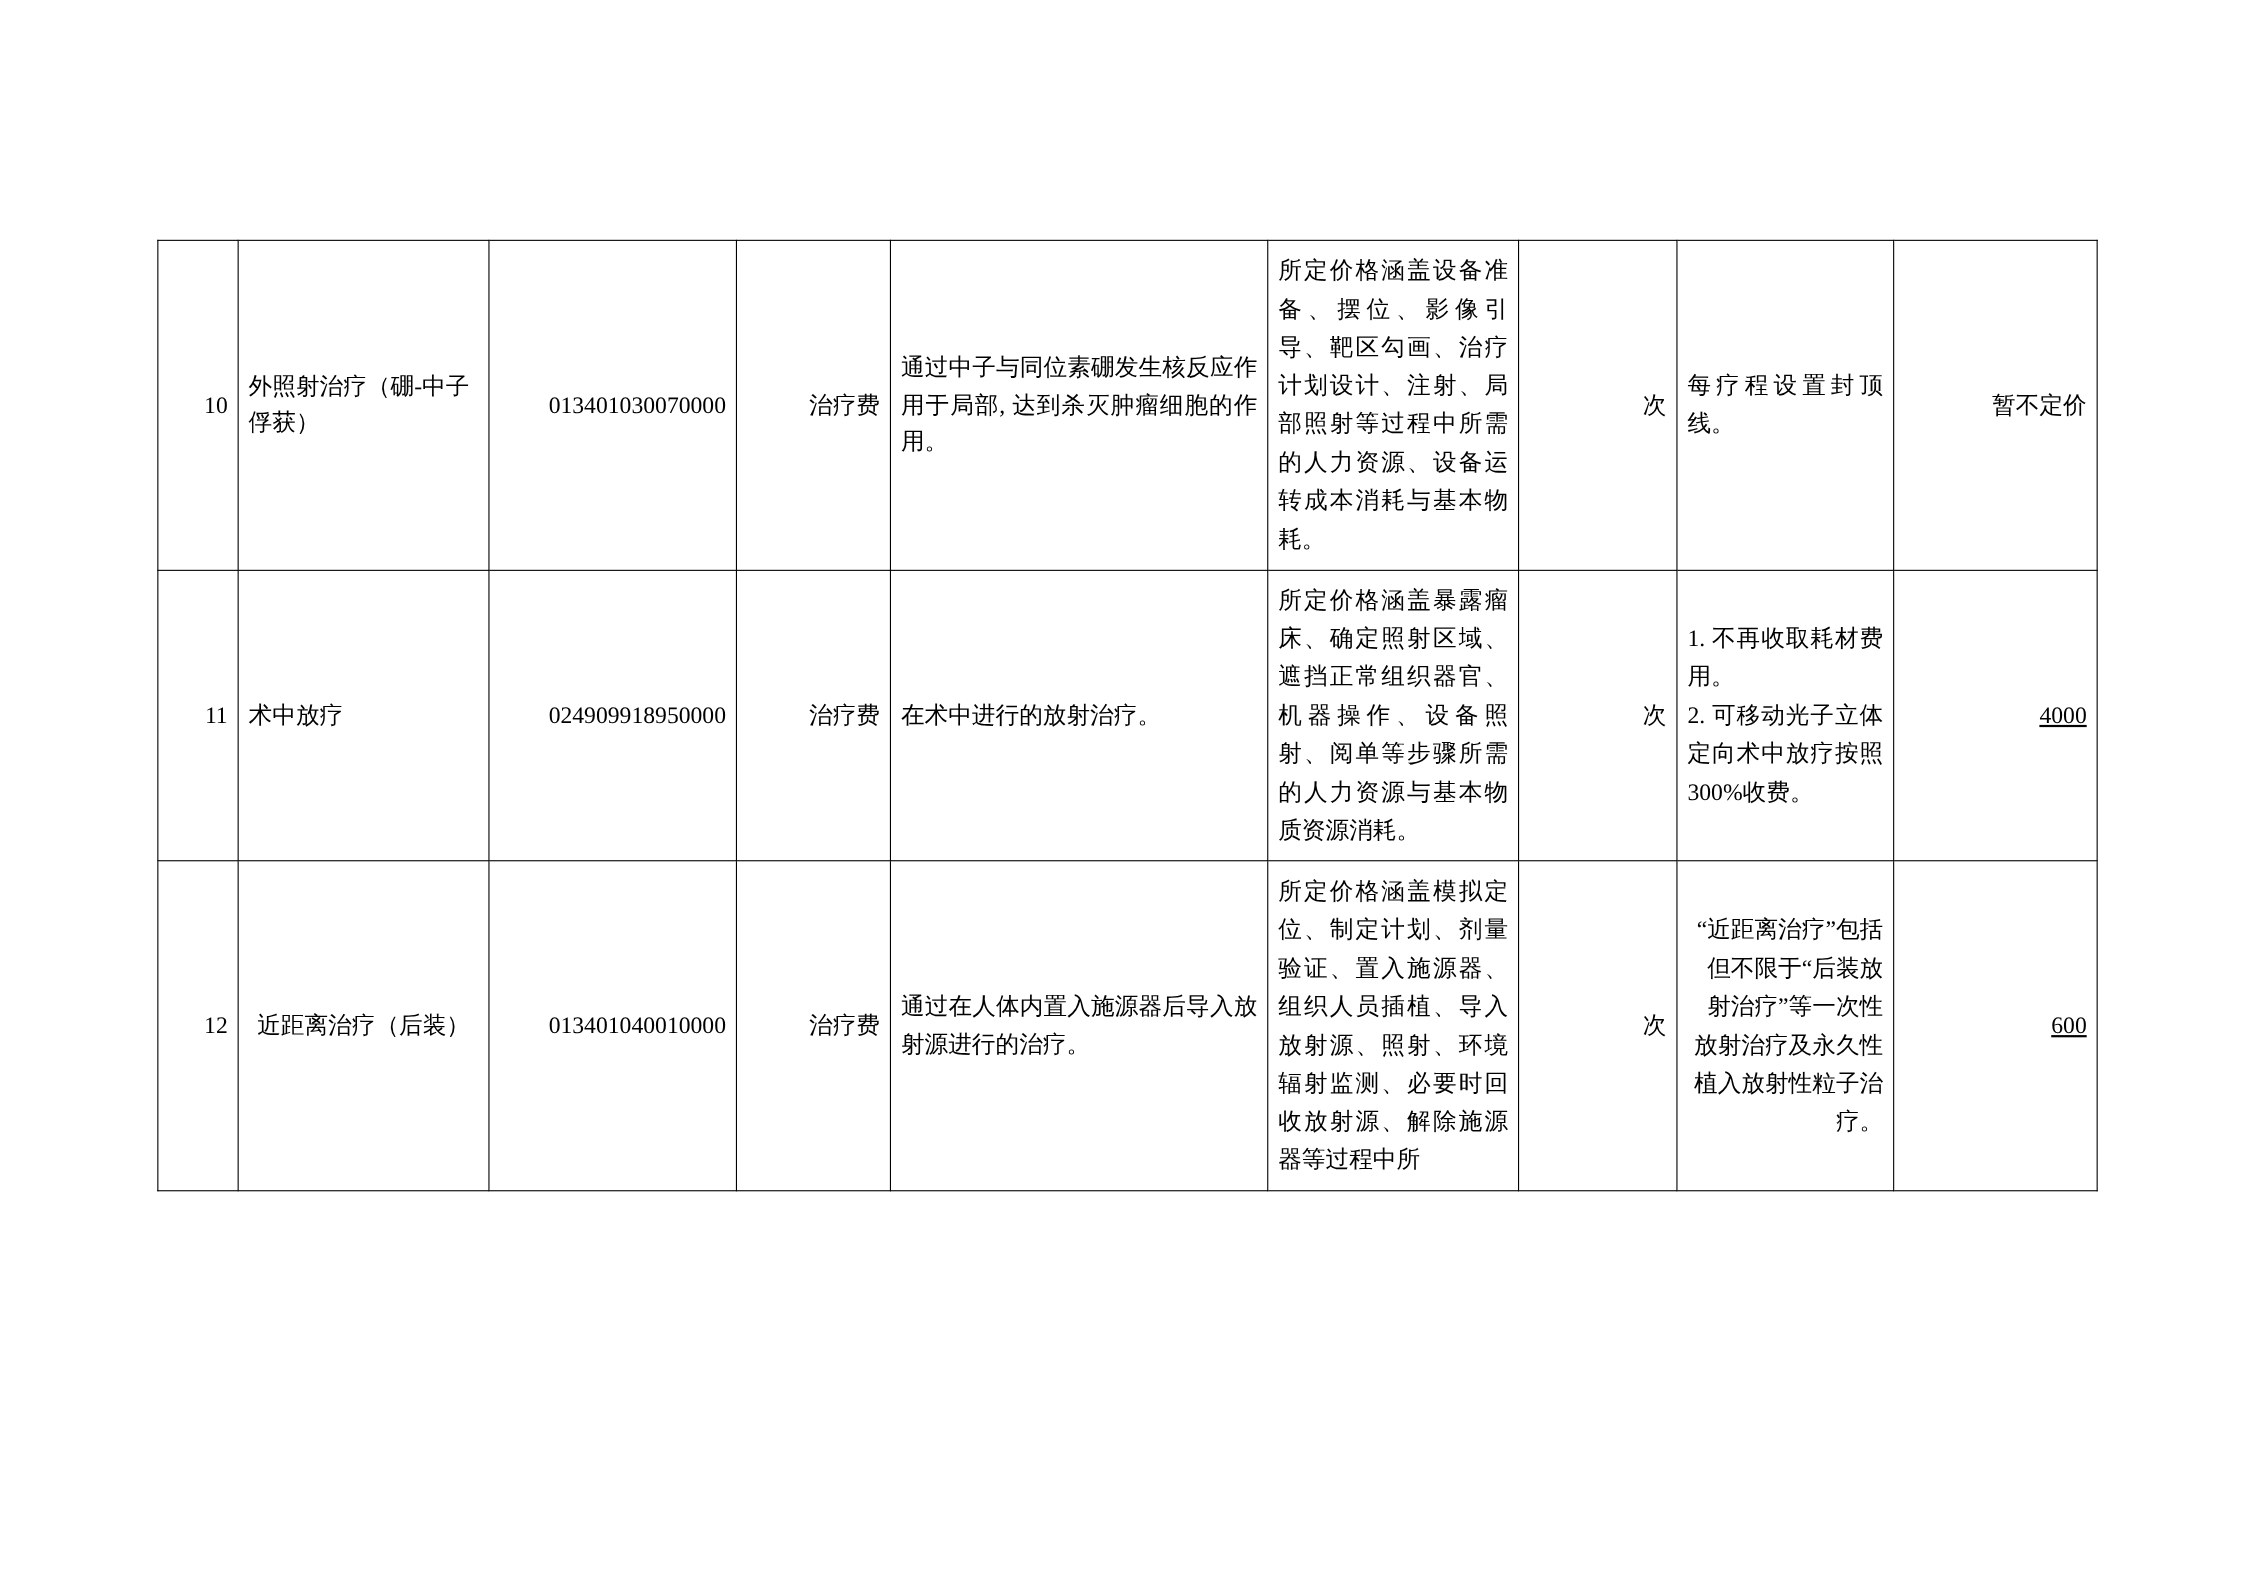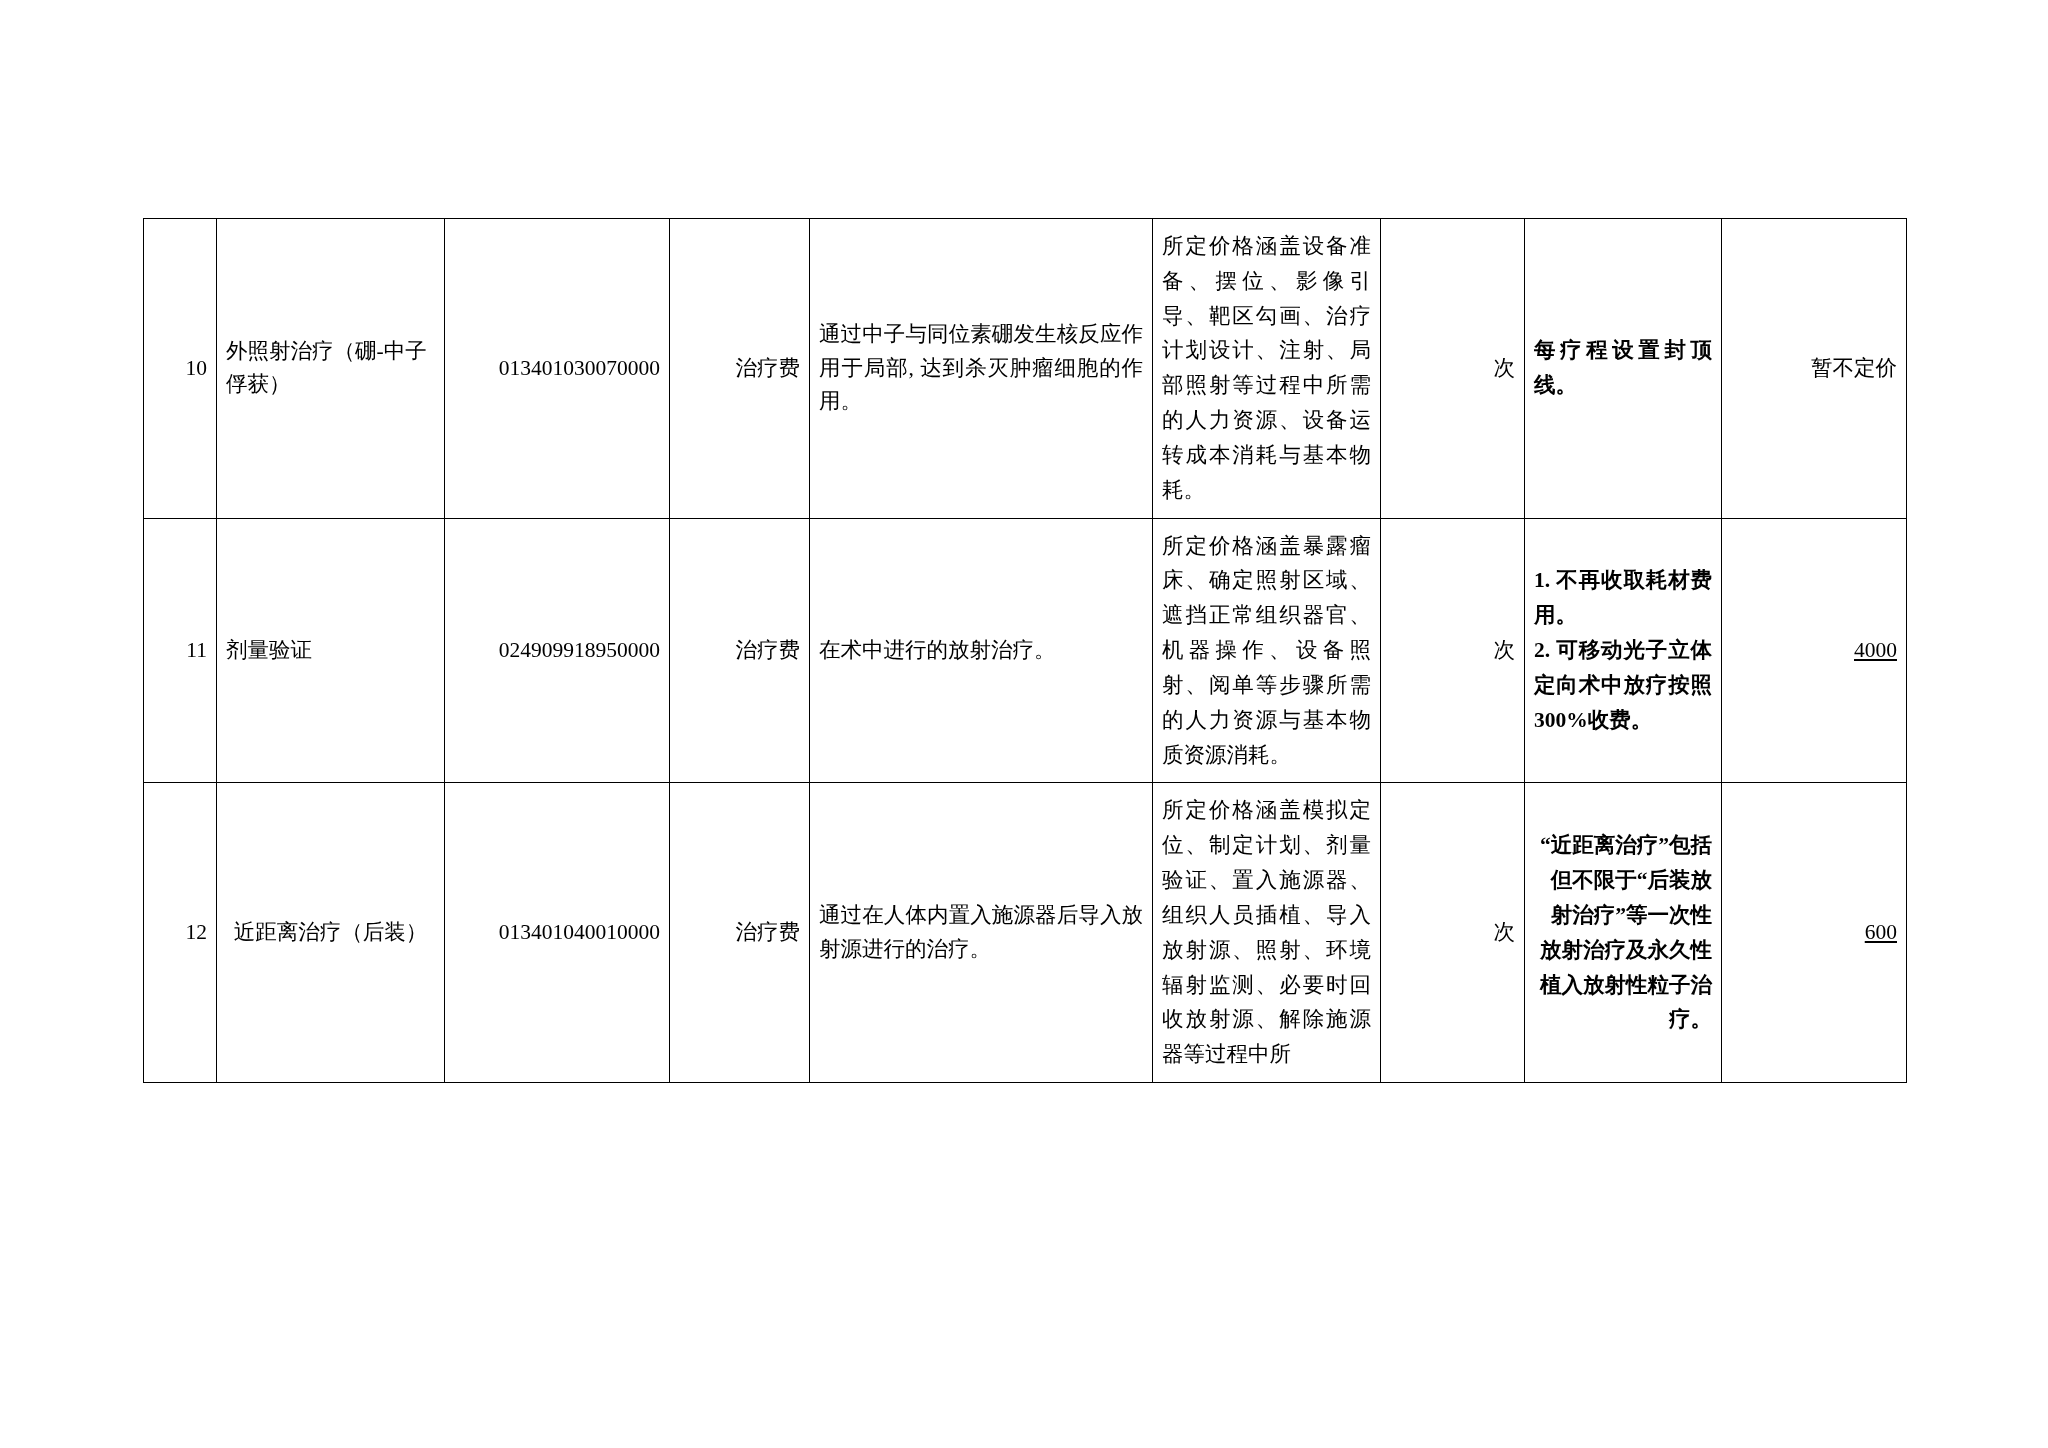--- a/index.html
+++ b/index.html
@@ -53,21 +53,21 @@
 
   .c-center { text-align: right; }
   .c-justify {
     text-align: justify;
     text-align-last: left;
     text-justify: inter-ideograph;
     margin-top: 28px;
   }
   .cell-pad-desc { padding-left: 16px; padding-right: 14px; }
   .cell-pad-incl { padding-left: 14px; padding-right: 12px; }
-  .cell-pad-note { padding-left: 16px; padding-right: 12px; font-weight: bold; }
+  .cell-pad-note { padding-left: 16px; padding-right: 12px; }
   .name-cell {
     text-align: left;
     padding-left: 22px;
     padding-right: 10px;
   }
   .name-cell.center-name { text-align: center; }
   .tall-empty { height: 72px; }
   .incl-col { line-height: 1.62; }
   .note-col { line-height: 1.62; }
   .nowrap-num { white-space: nowrap; text-decoration: underline; }
@@ -97,21 +97,21 @@
           <td class="c-center">治疗费</td>
           <td class="c-justify cell-pad-desc">通过中子与同位素硼发生核反应作用于局部, 达到杀灭肿瘤细胞的作用。</td>
           <td class="c-justify cell-pad-incl incl-col">所定价格涵盖设备准备、摆位、影像引导、靶区勾画、治疗计划设计、注射、局部照射等过程中所需的人力资源、设备运转成本消耗与基本物耗。</td>
           <td class="c-center">次</td>
           <td class="c-justify cell-pad-note note-col">每疗程设置封顶线。</td>
           <td class="c-center">暂不定价</td>
         </tr>
 
         <tr>
           <td class="c-center">11</td>
-          <td class="name-cell">剂量验证</td>
+          <td class="name-cell">术中放疗</td>
           <td class="c-center">024909918950000</td>
           <td class="c-center">治疗费</td>
           <td class="c-justify cell-pad-desc">在术中进行的放射治疗。</td>
           <td class="c-justify cell-pad-incl incl-col">所定价格涵盖暴露瘤床、确定照射区域、遮挡正常组织器官、机器操作、设备照射、阅单等步骤所需的人力资源与基本物质资源消耗。</td>
           <td class="c-center">次</td>
           <td class="c-justify cell-pad-note note-col" style="white-space:pre-line;">1. 不再收取耗材费用。
 2. 可移动光子立体定向术中放疗按照 300%收费。</td>
           <td class="c-center nowrap-num">4000</td>
         </tr>
 

